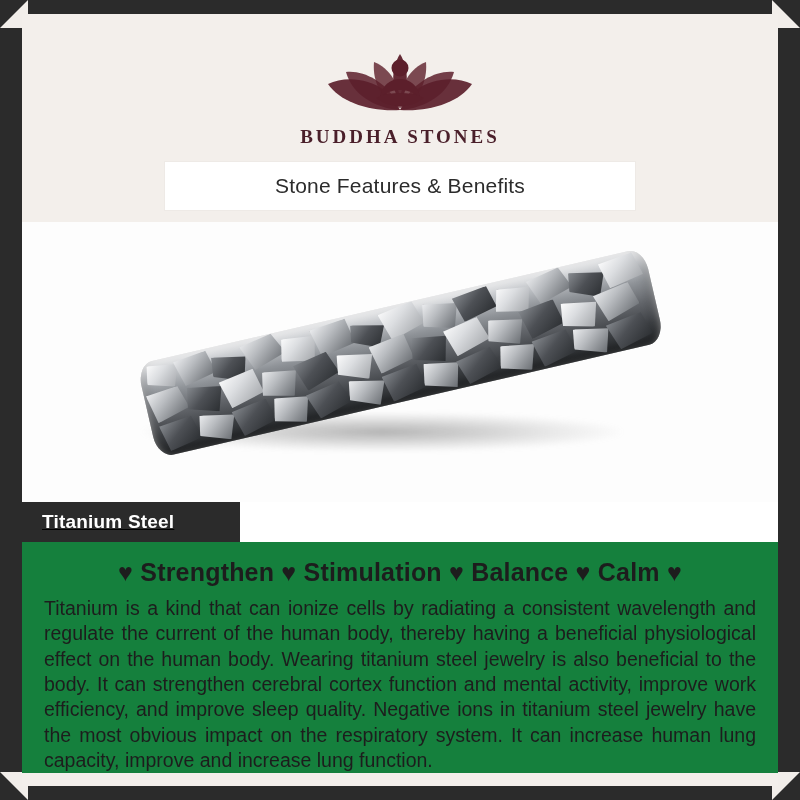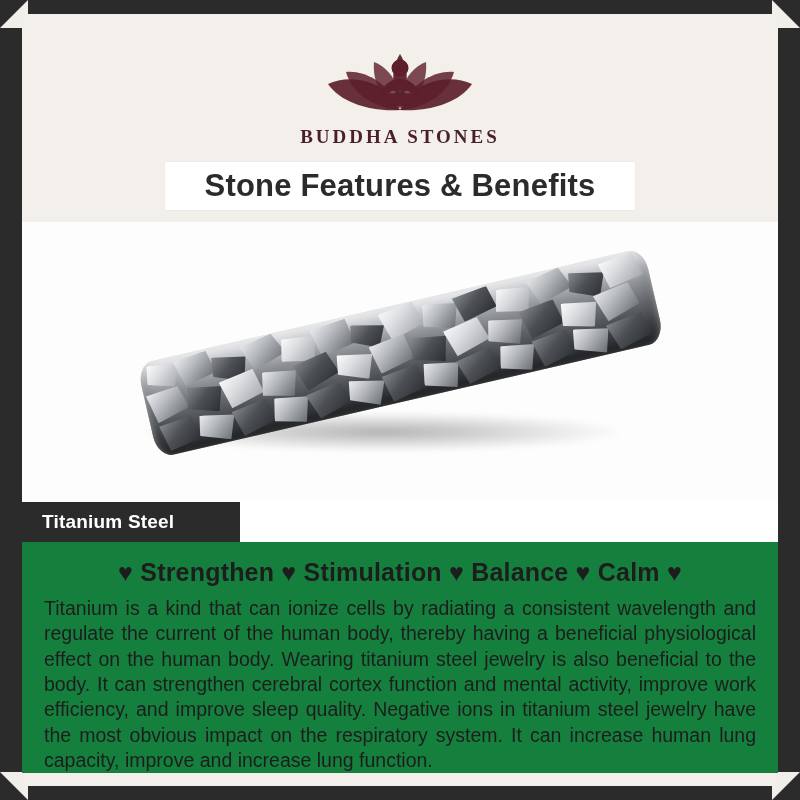--- a/index.html
+++ b/index.html
@@ -114,22 +114,22 @@
     width: 470px;
     height: 48px;
     background: #ffffff;
     display: flex;
     align-items: center;
     justify-content: center;
     box-shadow: 0 0 0 1px rgba(0,0,0,0.02);
   }
   .title-banner .title-text {
     font-family: "Liberation Sans", sans-serif;
-    font-weight: bold;
-    font-size: 31px;
+    font-weight: normal;
+    font-size: 21px;
     color: #2b2b2b;
     letter-spacing: 0.2px;
     text-align: center;
   }
 
   
   .hero {
     position: relative;
     margin-top: 12px;
     width: 756px;
@@ -197,20 +197,21 @@
     height: 40px;
   }
   .caption-dark {
     position: absolute;
     left: 0; top: 0;
     width: 218px;
     height: 40px;
     background: #2b2b2b;
     display: flex;
     align-items: center;
+    text-decoration: underline;
   }
   .caption-dark .caption-text {
     color: #ffffff;
     font-size: 19px;
     font-weight: bold;
     padding-left: 20px;
     letter-spacing: 0.2px;
   }
   .caption-rest {
     position: absolute;

